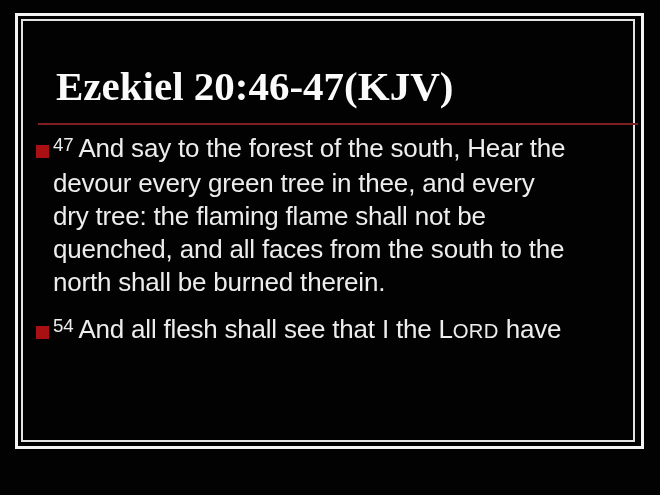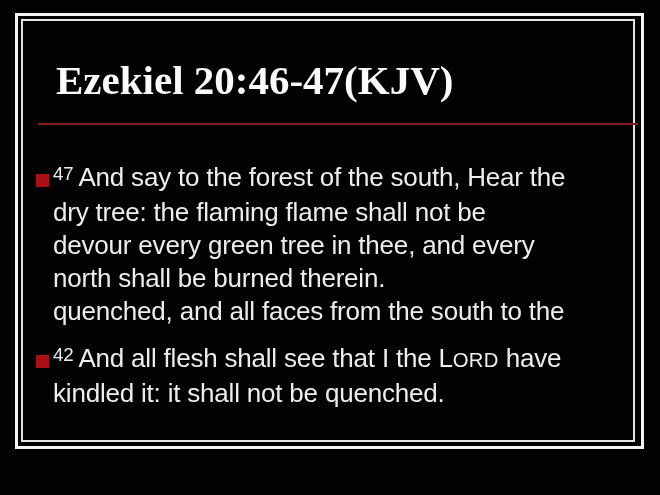--- a/index.html
+++ b/index.html
@@ -29,21 +29,21 @@
     left: 21px;
     top: 19px;
     width: 614px;
     height: 423px;
     box-sizing: border-box;
     border: 2px solid #e3e3e3;
   }
   .slide-title {
     position: absolute;
     left: 56px;
-    top: 58px;
+    top: 64px;
     font-family: "Liberation Serif", serif;
     font-weight: bold;
     font-size: 41px;
     line-height: 44px;
     letter-spacing: 0px;
     color: #fafafa;
     white-space: nowrap;
   }
   .title-separator {
     position: absolute;
@@ -55,21 +55,20 @@
   }
   .verse-list {
     position: absolute;
     left: 36px;
     top: 132px;
     width: 604px;
     color: #ededed;
     font-size: 26px;
     line-height: 33px;
     letter-spacing: -0.2px;
-    margin-top: 29px;
   }
   .bullet-item {
     position: relative;
     padding-left: 17px;
   }
   .bullet-item + .bullet-item {
     margin-top: 14px;
   }
   .bullet-square {
     position: absolute;
@@ -101,24 +100,23 @@
   <div class="frame-inner"></div>
 
   <div class="slide-title">Ezekiel 20:46-47(KJV)</div>
 
   <div class="title-separator"></div>
 
   <div class="verse-list">
       <div class="bullet-item">
         <span class="bullet-square"></span>
         <div class="verse-line"><span class="verse-num">47</span>And say to the forest of the south, Hear the</div>
+        <div class="verse-line">devour every green tree in thee, and every</div>
         <div class="verse-line">dry tree: the flaming flame shall not be</div>
-        <div class="verse-line">devour every green tree in thee, and every</div>
+        <div class="verse-line">quenched, and all faces from the south to the</div>
         <div class="verse-line">north shall be burned therein.</div>
-        <div class="verse-line">quenched, and all faces from the south to the</div>
       </div>
       <div class="bullet-item">
         <span class="bullet-square"></span>
-        <div class="verse-line"><span class="verse-num">42</span>And all flesh shall see that I the <span class="divine-name"><span>L</span><span class="sc">ORD</span></span> have</div>
-        <div class="verse-line">kindled it: it shall not be quenched.</div>
+        <div class="verse-line"><span class="verse-num">54</span>And all flesh shall see that I the <span class="divine-name"><span>L</span><span class="sc">ORD</span></span> have</div>
       </div>
     </div>
 </div>
 
 </body></html>

